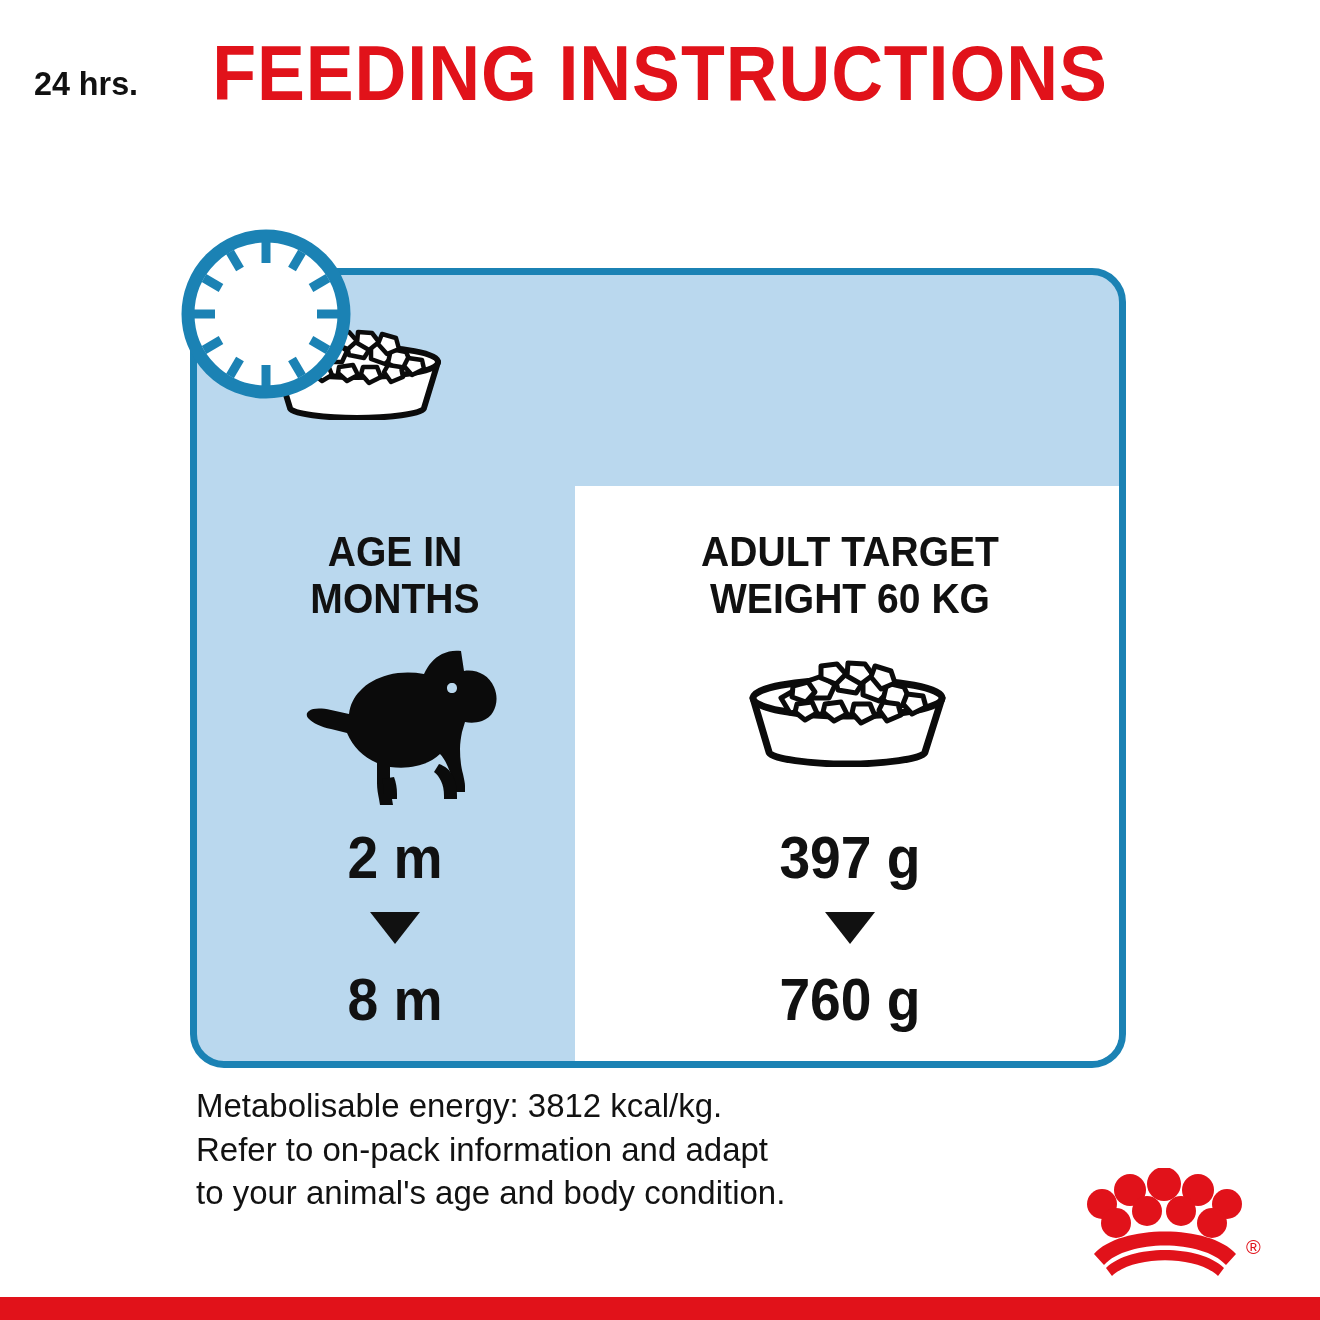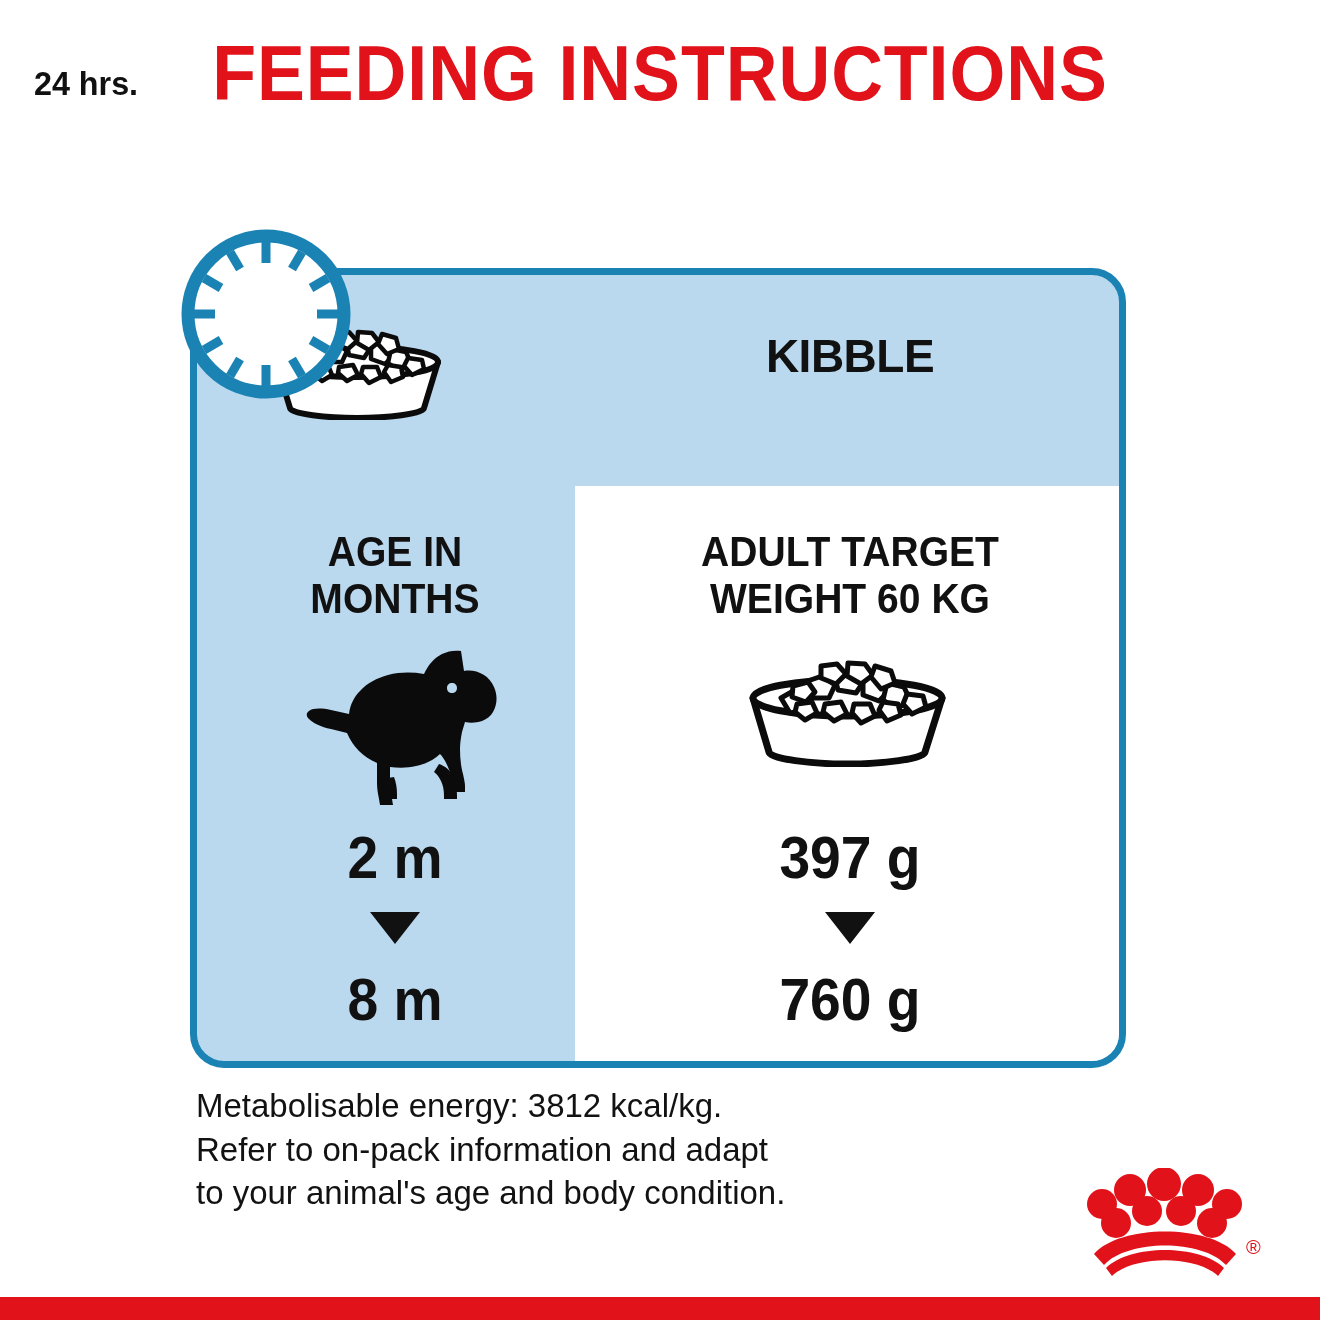--- a/index.html
+++ b/index.html
@@ -205,21 +205,20 @@
 </head>
 <body>
 
 <div id="title">FEEDING INSTRUCTIONS</div>
 
 <div id="panel">
   <div id="white-area"></div>
 </div>
 
 <div id="kibble-only">
-  <div>KIBBLE</div>
 </div>
 
 <div class="col-head" id="head-age">
   <div>AGE IN</div>
   <div>MONTHS</div>
 </div>
 <div class="col-head" id="head-weight">
   <div>ADULT TARGET</div>
   <div>WEIGHT 60 KG</div>
 </div>

